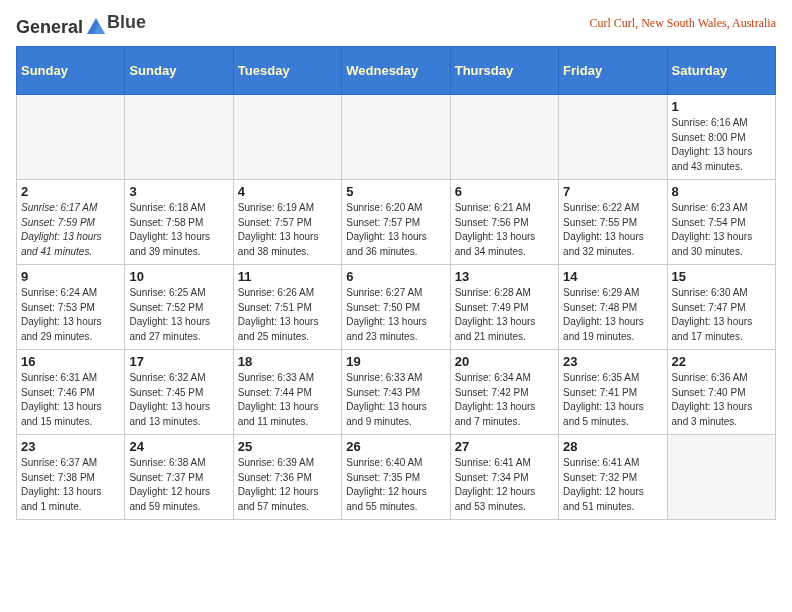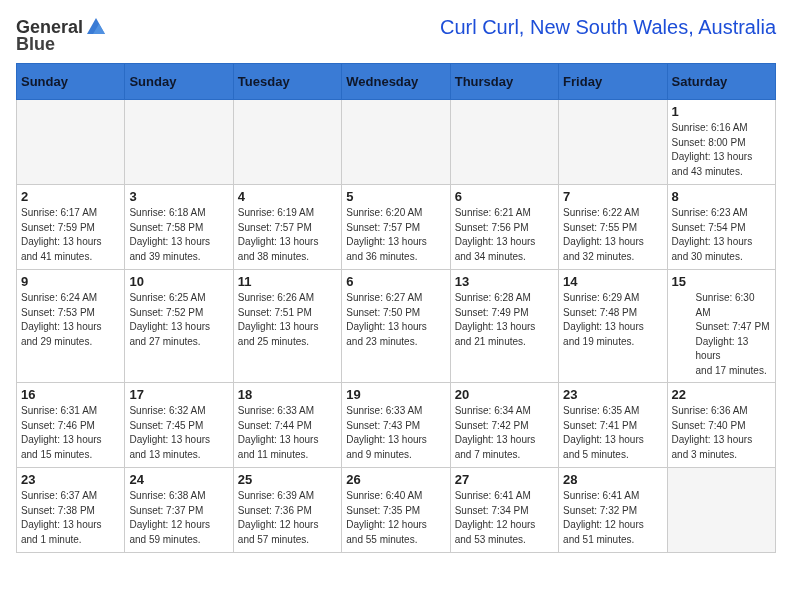--- a/index.html
+++ b/index.html
@@ -34,34 +34,35 @@
     .title-block {
       text-align: right;
     }
     .calendar-title {
       font-size: 36px;
       font-weight: bold;
       color: #222;
       line-height: 1.1;
     }
     .calendar-subtitle {
-      font-size: 20px;
-      color: #1d4ed8;
+      font-size: 12px;
+      color: #c2410c;
+      font-family: Liberation Serif, serif;
     }
     .calendar {
       width: 100%;
       border-collapse: collapse;
       border: 1px solid #ccc;
     }
     .calendar th {
       background-color: #3a7bd5;
-      color: #0f172a;
+      color: #fef9c3;
       font-size: 13px;
       font-weight: bold;
-      padding: 10px 4px;
+      padding: 16px 4px;
       text-align: left;
       border: 1px solid #2a6bc5;
     }
     .calendar td {
       vertical-align: top;
       border: 1px solid #ccc;
       width: calc(100%/7);
       padding: 4px;
       height: 80px;
       font-size: 10.5px;
@@ -85,21 +86,21 @@
     }
     tr.week-row td {
       height: 85px;
     }
   </style>
 </head>
 <body>
 
 <div class="header-area">
   <div class="logo">
-    <div style="display:flex;flex-direction:column;align-items:flex-start;">
+    <div style="display:flex;flex-direction:row;align-items:flex-start;">
       <div style="display:flex;align-items:center;gap:2px;">
         <span class="logo-text-general">General</span>
         <svg width="22" height="22" viewBox="0 0 22 22">
           <polygon points="11,2 20,18 2,18" fill="#3a7bd5"></polygon>
           <polygon points="14,8 20,18 8,18" fill="#5a9be5" opacity="0.7"></polygon>
         </svg>
       </div>
       <span class="logo-text-blue" style="margin-top:-4px;">Blue</span>
     </div>
   </div>
@@ -132,21 +133,21 @@
           <span class="day-number">1</span>
           <div class="day-info" style="white-space: pre-line;">Sunrise: 6:16 AM
 Sunset: 8:00 PM
 Daylight: 13 hours
 and 43 minutes.</div>
         </td>
       </tr>
       <tr class="week-row">
         <td>
           <span class="day-number">2</span>
-          <div class="day-info" style="white-space: pre-line;">Sunrise: 6:17 AM
+          <div class="day-info" style="white-space: pre-line; font-style: italic;">Sunrise: 6:17 AM
 Sunset: 7:59 PM
 Daylight: 13 hours
 and 41 minutes.</div>
         </td>
         <td>
           <span class="day-number">3</span>
           <div class="day-info" style="white-space: pre-line;">Sunrise: 6:18 AM
 Sunset: 7:58 PM
 Daylight: 13 hours
 and 39 minutes.</div>
@@ -225,21 +226,21 @@
         </td>
         <td>
           <span class="day-number">14</span>
           <div class="day-info" style="white-space: pre-line;">Sunrise: 6:29 AM
 Sunset: 7:48 PM
 Daylight: 13 hours
 and 19 minutes.</div>
         </td>
         <td>
           <span class="day-number">15</span>
-          <div class="day-info" style="white-space: pre-line; margin-left: 24px;">Sunrise: 6:30 AM
+          <div class="day-info" style="white-space: pre-line;">Sunrise: 6:30 AM
 Sunset: 7:47 PM
 Daylight: 13 hours
 and 17 minutes.</div>
         </td>
       </tr>
       <tr class="week-row">
         <td>
           <span class="day-number">16</span>
           <div class="day-info" style="white-space: pre-line;">Sunrise: 6:31 AM
 Sunset: 7:46 PM

